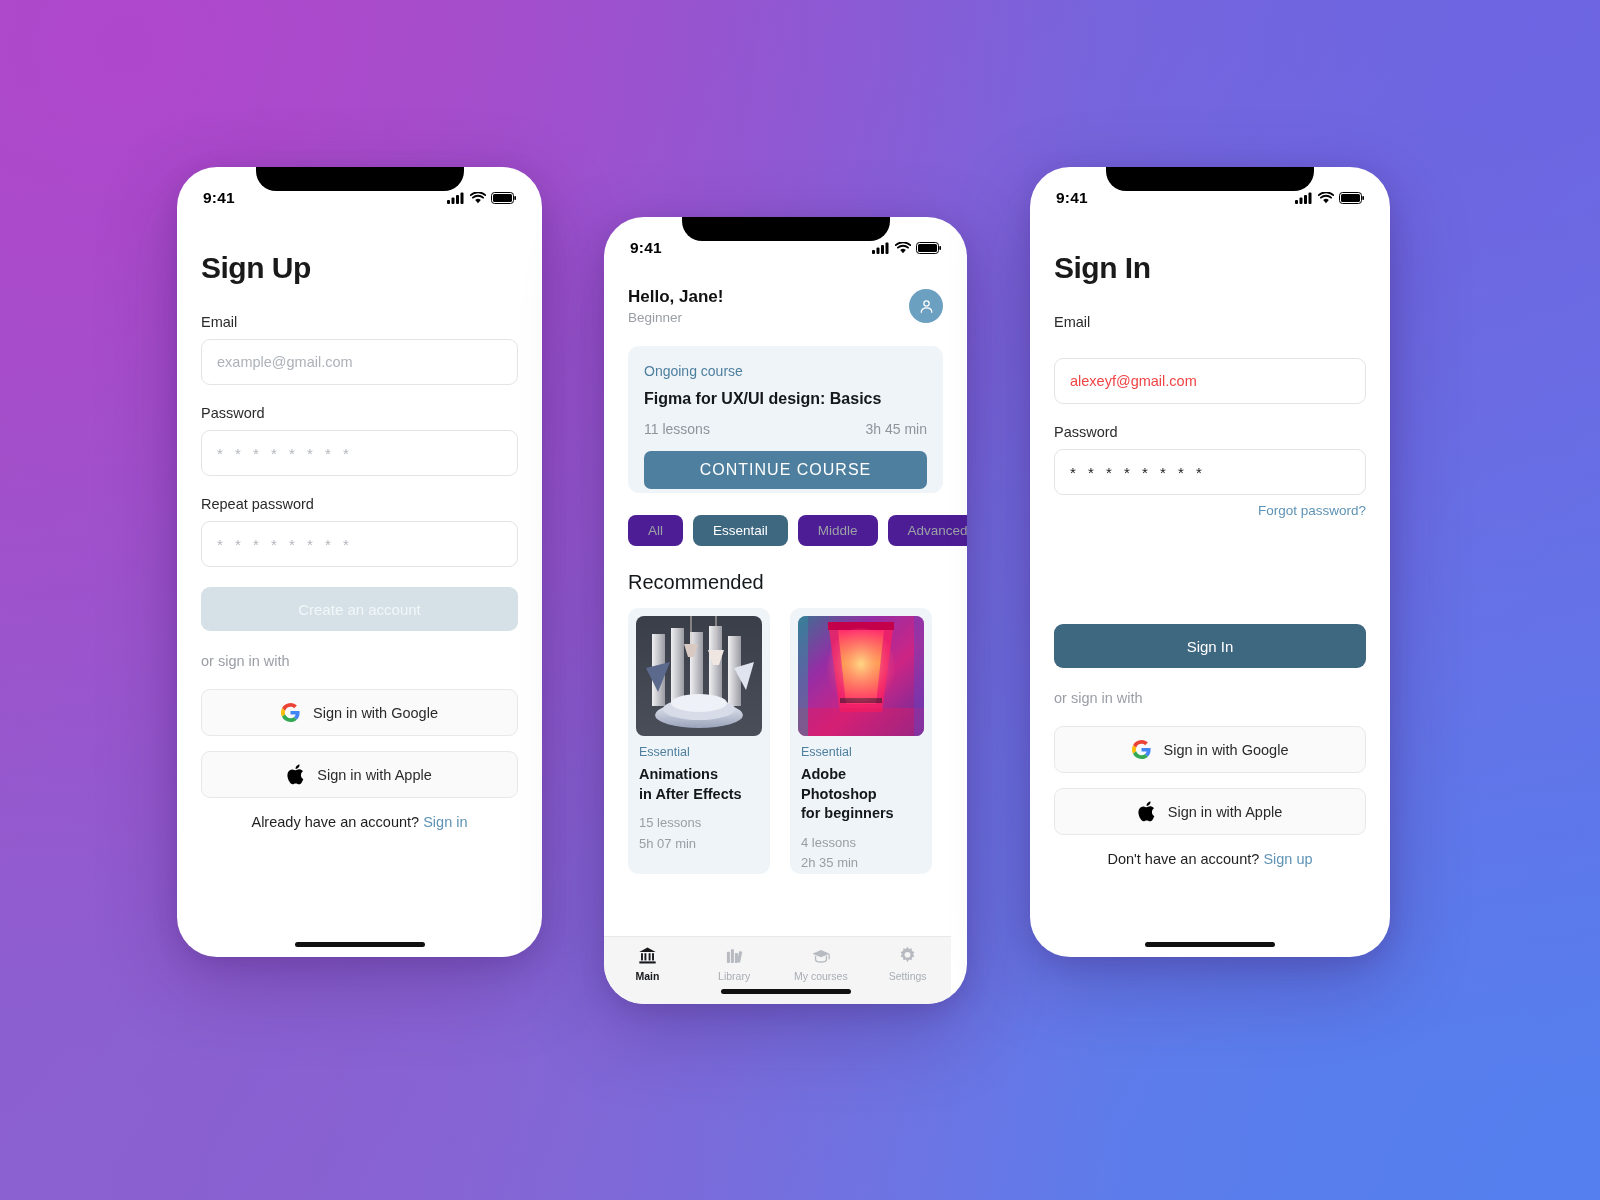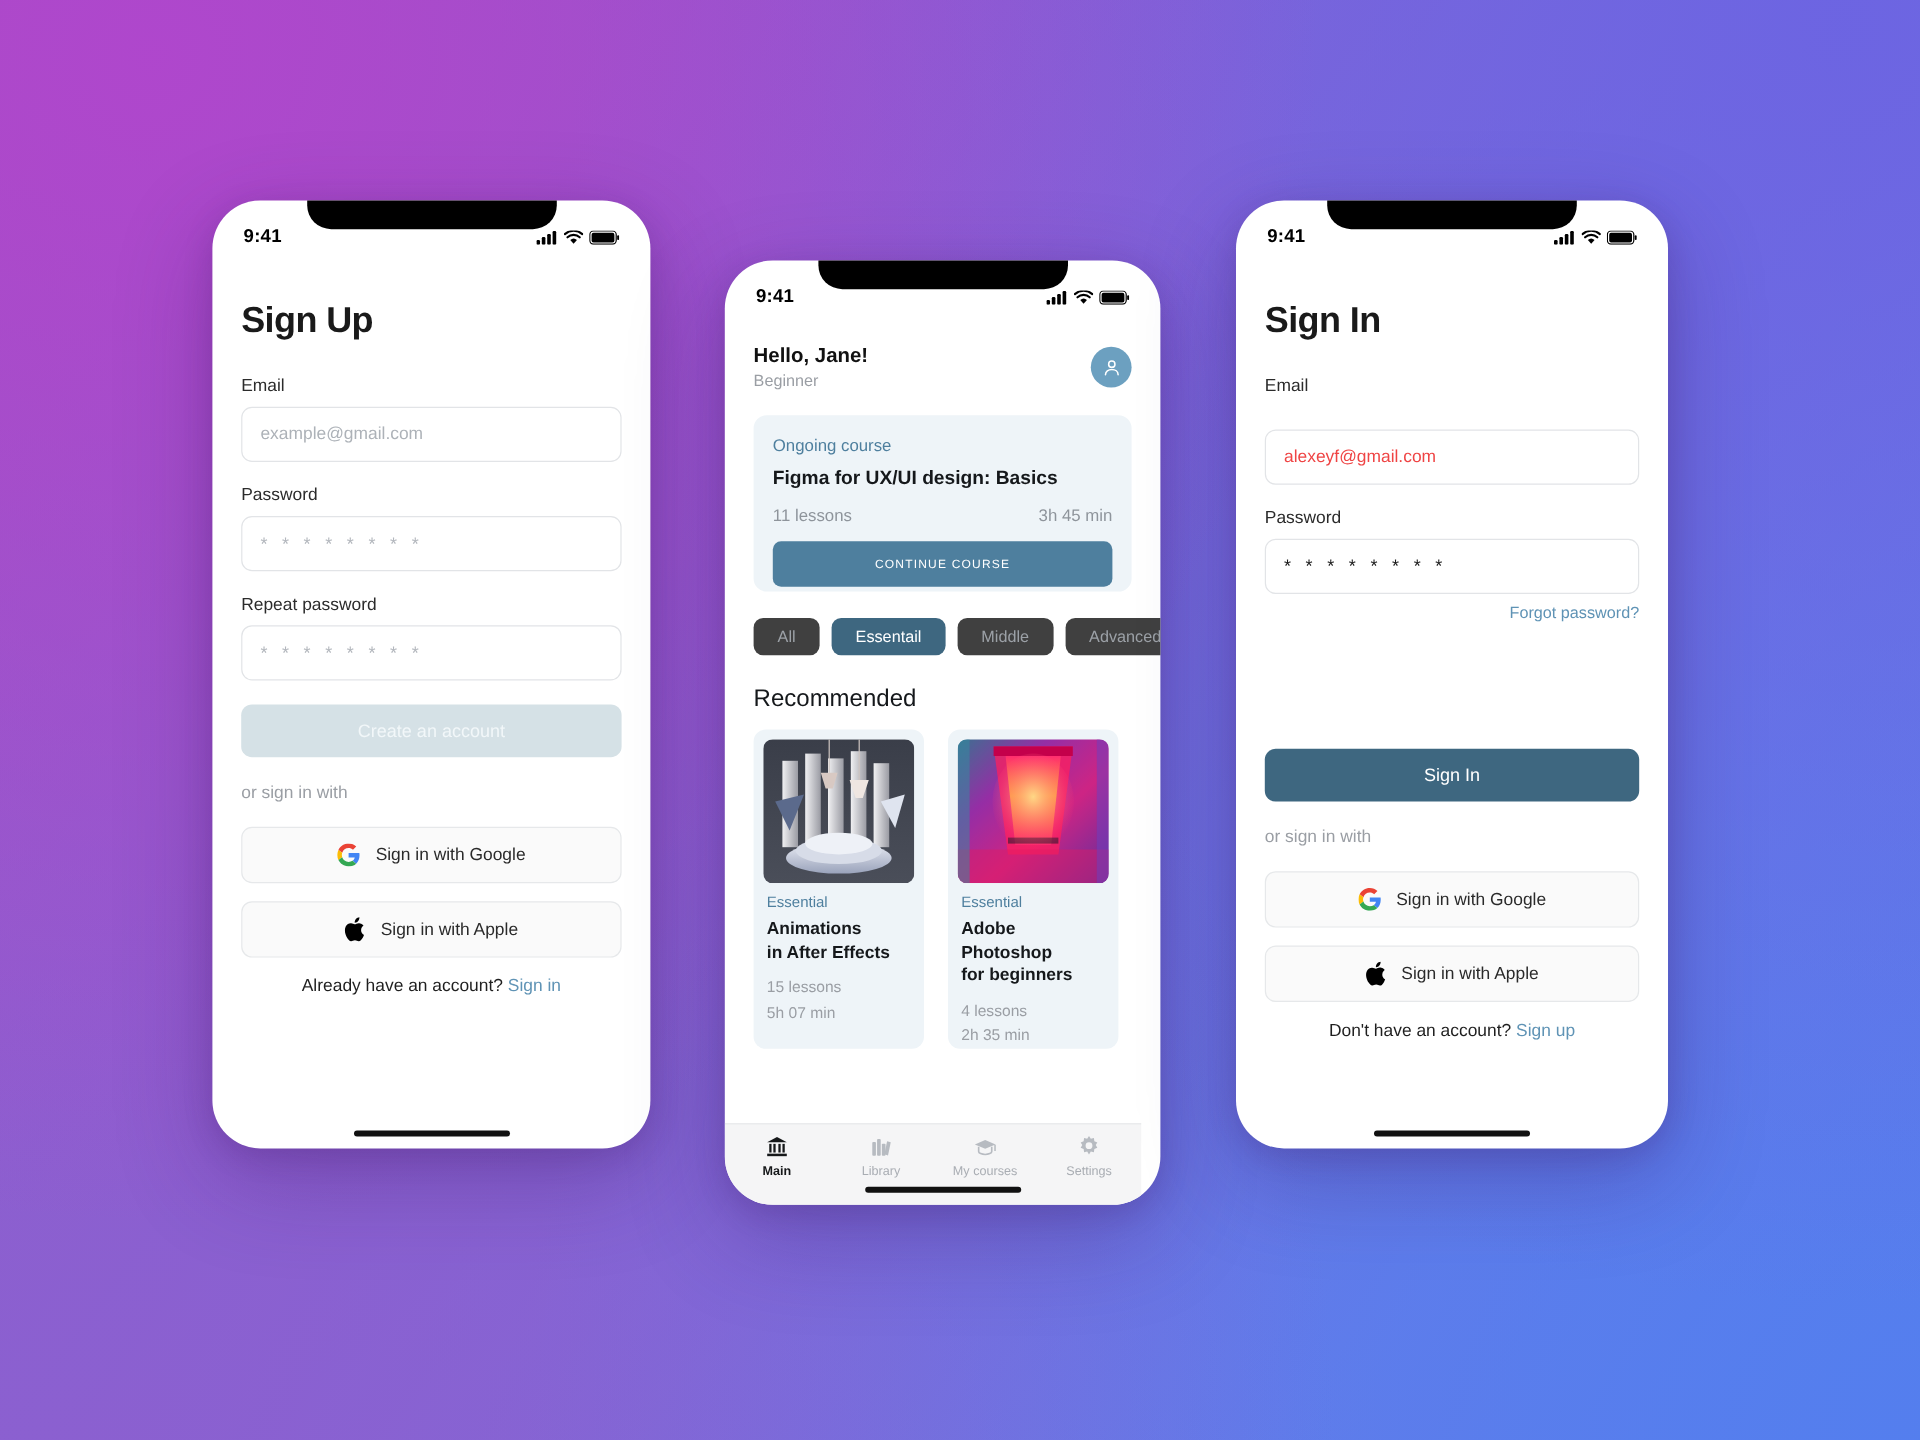--- a/index.html
+++ b/index.html
@@ -93,25 +93,25 @@
   }
   .course-card {
     margin-top:21px; background:#eef4f8; border-radius:11px; padding:17px 16px 4px;
   }
   .cc-eyebrow { font-size:14px; color:#4E7F9E; margin-bottom:11px; }
   .cc-title { font-size:16px; font-weight:bold; color:#15181b; margin-bottom:13px; }
   .cc-meta { display:flex; justify-content:space-between; font-size:14px; color:#8e949b; margin-bottom:14px; }
   .cc-btn {
     height:38px; border-radius:7px; background:#4E7F9E; color:#fff;
     display:flex; align-items:center; justify-content:center;
-    font-size:10px; letter-spacing:1px;
+    font-size:16px; letter-spacing:1px;
   }
   .chips { display:flex; gap:10px; margin-top:22px; }
   .chip {
-    height:31px; border-radius:8px; background:#404040; color:#9ca1a7;
+    height:31px; border-radius:8px; background:#4c1d95; color:#9ca1a7;
     display:flex; align-items:center; justify-content:center;
     font-size:13.5px; padding:0 20px; white-space:nowrap; flex:none;
   }
   .chip.active { background:#3E6780; color:#fff; }
   .sec-title { font-size:20px; font-weight:normal; color:#15181b; margin-top:25px; margin-bottom:14px; }
   .cards { display:flex; gap:20px; }
   .rec-card { width:142px; background:#eef4f8; border-radius:10px; padding:8px 8px 0; }
   .thumb { width:126px; height:120px; border-radius:8px; overflow:hidden; }
   .rc-eyebrow { font-size:12.5px; color:#4E7F9E; margin:9px 0 6px 3px; }
   .rc-title { font-size:14.5px; font-weight:bold; color:#15181b; line-height:1.35; margin-left:3px; }

